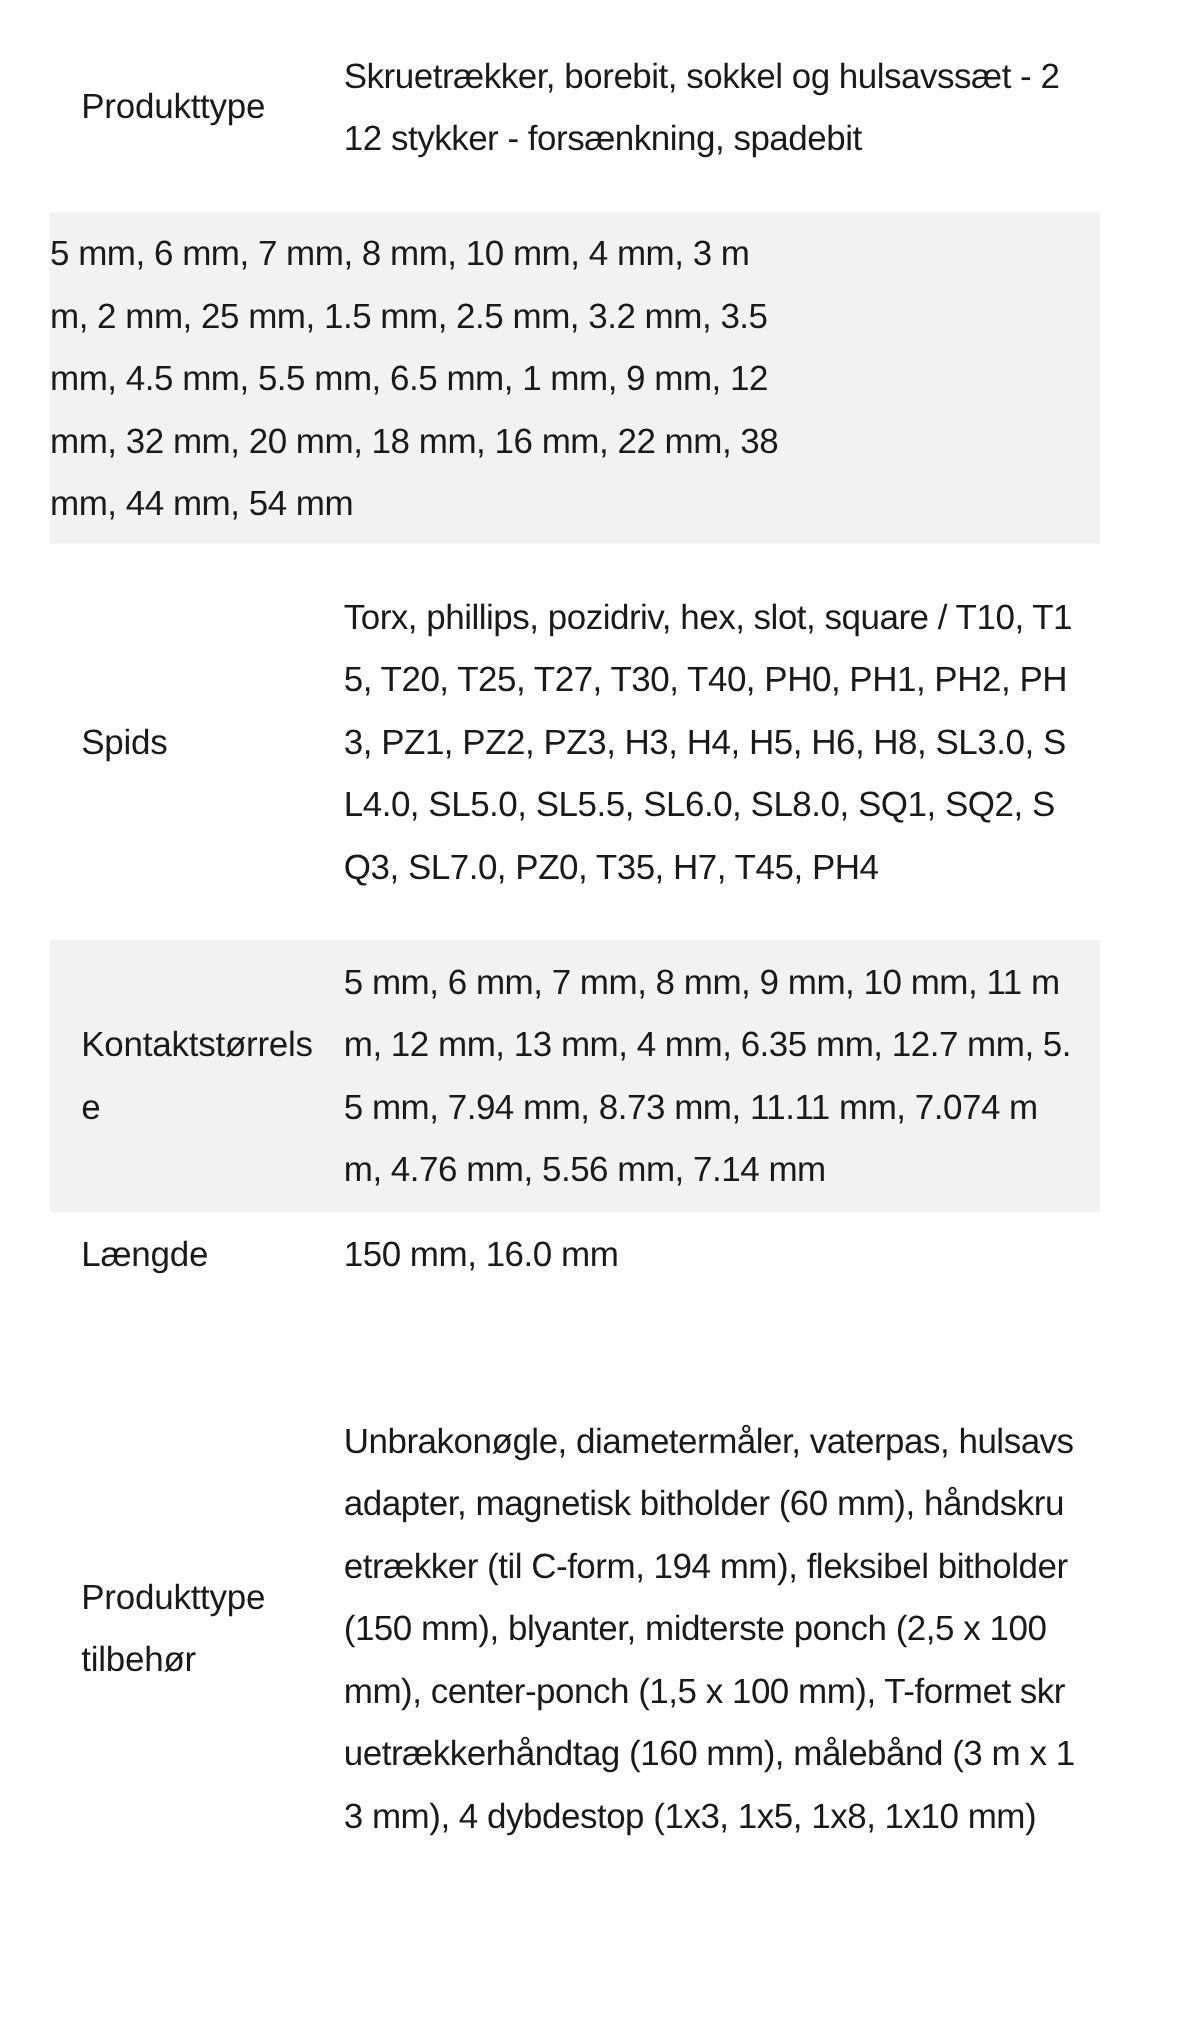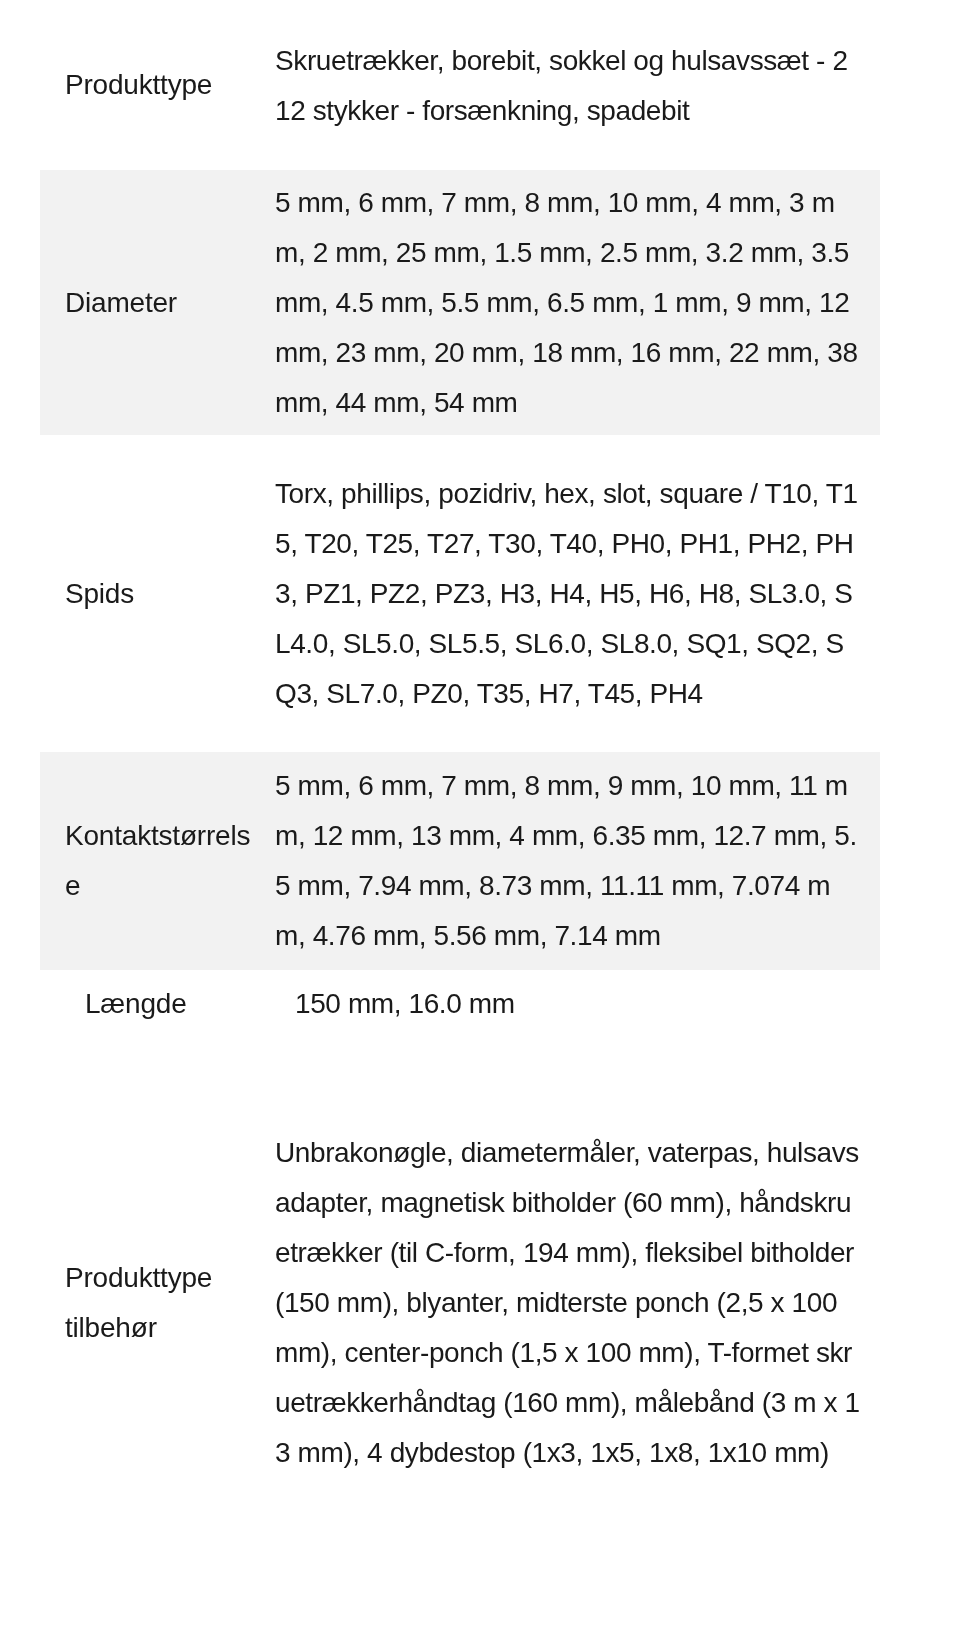--- a/index.html
+++ b/index.html
@@ -43,38 +43,37 @@
       width: 585px;
       font-size: 28px;
       line-height: 50px;
       word-break: break-all;
       letter-spacing: -0.4px;
     }
     .row-produkttype { height: 170px; }
     .row-diameter    { height: 265px; }
     .row-spids       { height: 317px; }
     .row-kontakt     { height: 218px; }
-    .row-laengde     { height: 68px; justify-content: flex-end; }
+    .row-laengde     { height: 68px; }
     .row-skaft       { height: 67px; }
     .row-tilbehoer   { height: 530px; align-items: center; }
     .row-produkttype .spec-value { padding-top: 2px; }
   </style>
 </head>
 <body>
 
 <div class="spec-table">
 
   <div class="spec-row row-produkttype">
     <div class="spec-label">Produkttype</div>
     <div class="spec-value">Skruetrækker, borebit, sokkel og hulsavssæt - 212 stykker - forsænkning, spadebit</div>
   </div>
 
   <div class="spec-row shaded row-diameter">
-    <div class="spec-label">Diameter</div>
-    <div class="spec-value">5 mm, 6 mm, 7 mm, 8 mm, 10 mm, 4 mm, 3 mm, 2 mm, 25 mm, 1.5 mm, 2.5 mm, 3.2 mm, 3.5 mm, 4.5 mm, 5.5 mm, 6.5 mm, 1 mm, 9 mm, 12 mm, 23 mm, 20 mm, 18 mm, 16 mm, 22 mm, 38 mm, 44 mm, 54 mm</div>
+    <div class="spec-value">5 mm, 6 mm, 7 mm, 8 mm, 10 mm, 4 mm, 3 mm, 2 mm, 25 mm, 1.5 mm, 2.5 mm, 3.2 mm, 3.5 mm, 4.5 mm, 5.5 mm, 6.5 mm, 1 mm, 9 mm, 12 mm, 32 mm, 20 mm, 18 mm, 16 mm, 22 mm, 38 mm, 44 mm, 54 mm</div>
   </div>
 
   <div class="spec-row row-spids">
     <div class="spec-label">Spids</div>
     <div class="spec-value">Torx, phillips, pozidriv, hex, slot, square / T10, T15, T20, T25, T27, T30, T40, PH0, PH1, PH2, PH3, PZ1, PZ2, PZ3, H3, H4, H5, H6, H8, SL3.0, SL4.0, SL5.0, SL5.5, SL6.0, SL8.0, SQ1, SQ2, SQ3, SL7.0, PZ0, T35, H7, T45, PH4</div>
   </div>
 
   <div class="spec-row shaded row-kontakt">
     <div class="spec-label">Kontaktstørrelse</div>
     <div class="spec-value">5 mm, 6 mm, 7 mm, 8 mm, 9 mm, 10 mm, 11 mm, 12 mm, 13 mm, 4 mm, 6.35 mm, 12.7 mm, 5.5 mm, 7.94 mm, 8.73 mm, 11.11 mm, 7.074 mm, 4.76 mm, 5.56 mm, 7.14 mm</div>

